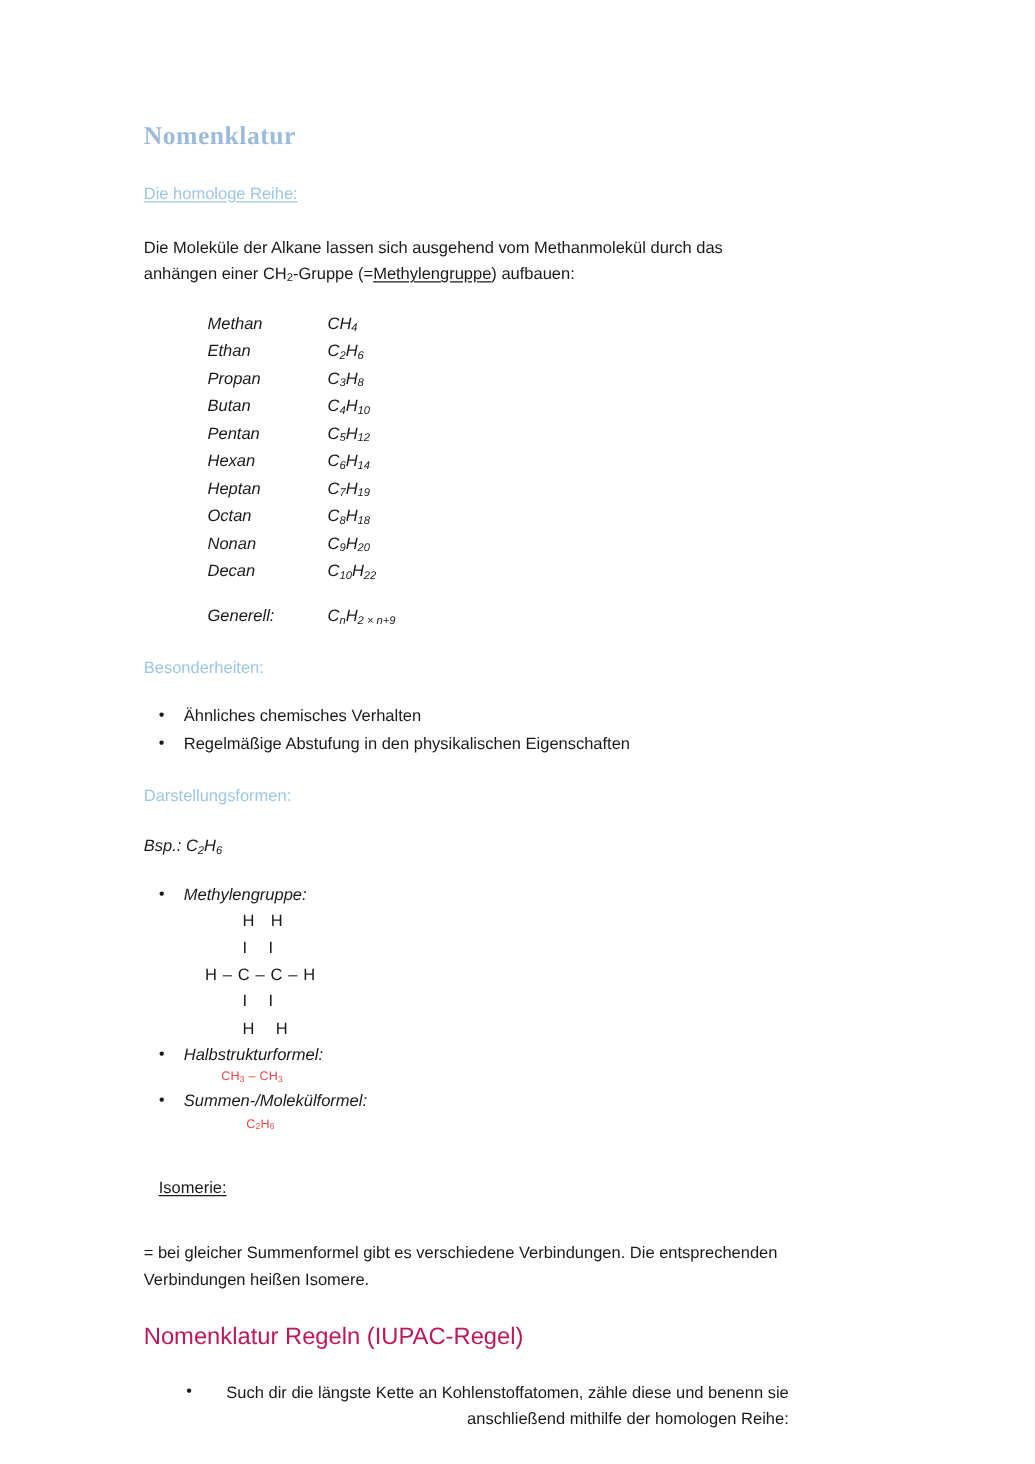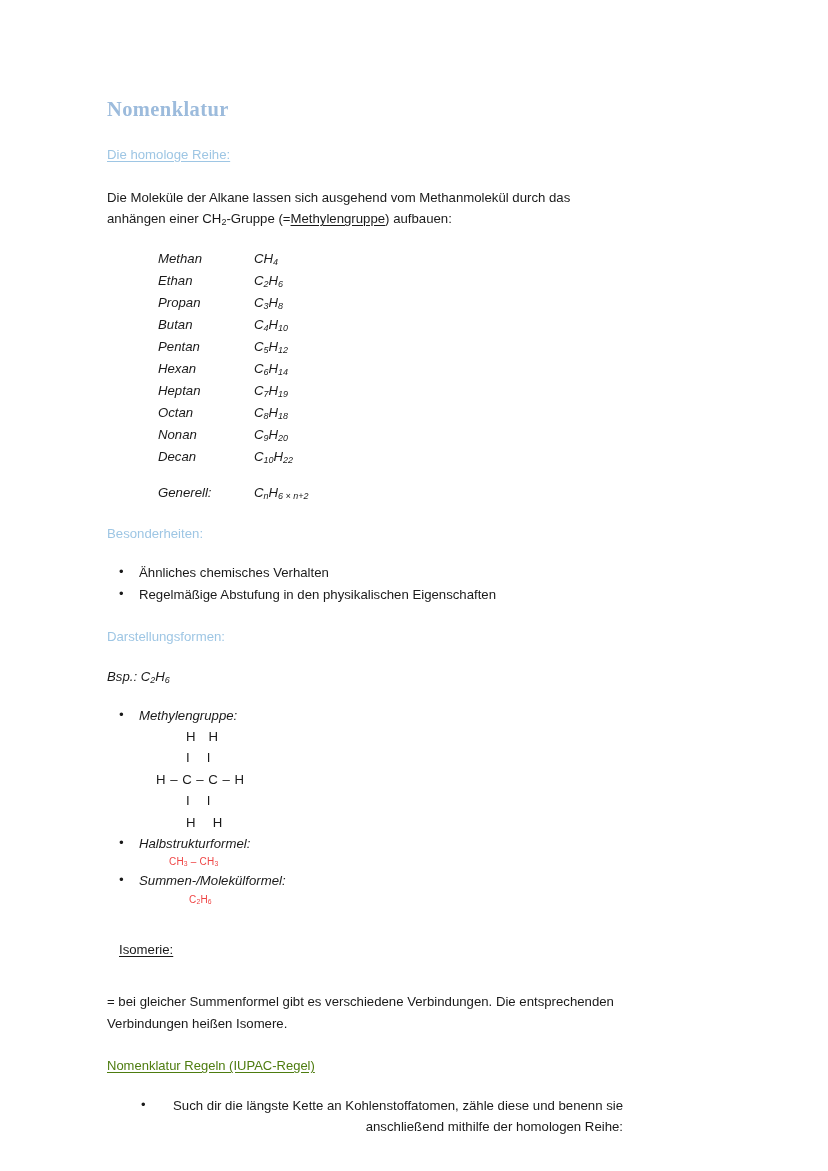--- a/index.html
+++ b/index.html
@@ -10,21 +10,21 @@
   body {
     width: 828px;
     height: 1171px;
     position: relative;
     font-family: "Liberation Sans", sans-serif;
     color: #191919;
     overflow: hidden;
   }
   .page {
     position: absolute;
-    left: 8px; top: 0;
+    left: 16px; top: 0;
     width: 705px;
     height: 1171px;
     background: #fff;
     box-sizing: border-box;
     padding: 98px 90px 0 99px;
   }
 
   
   .doc-title {
     font-family: "Liberation Serif", serif;
@@ -43,23 +43,22 @@
     margin: 0;
     line-height: 1.3;
   }
   .h-blue {
     font-size: 13.2px;
     color: #9ec6e4;
     margin: 0;
     line-height: 1.3;
   }
   .h-big-blue-underline {
-    font-size: 13px;
-    color: #4d7c0f;
-    text-decoration: underline;
+    font-size: 19px;
+    color: #be185d;
     text-underline-offset: 2px;
     margin: 0;
     line-height: 1.3;
   }
   .h-dark-underline {
     font-size: 13.2px;
     color: #1a1a1a;
     text-decoration: underline;
     text-underline-offset: 2px;
     margin: 12px;
@@ -203,21 +202,21 @@
       <tr>
         <td class="name">Nonan</td>
         <td><span>C</span><sub>9</sub><span>H</span><sub>20</sub></td>
       </tr>
       <tr>
         <td class="name">Decan</td>
         <td><span>C</span><sub>10</sub><span>H</span><sub>22</sub></td>
       </tr>
       <tr class="general-row">
         <td class="name">Generell:</td>
-        <td><span>C</span><sub>n</sub><span>H</span><sub>6 × n+2</sub></td>
+        <td><span>C</span><sub>n</sub><span>H</span><sub>2 × n+9</sub></td>
       </tr>
     </tbody>
   </table>
 
   <div class="sp-21"></div>
 
   <div class="h-blue">Besonderheiten:</div>
 
   <div class="sp-20"></div>
 

